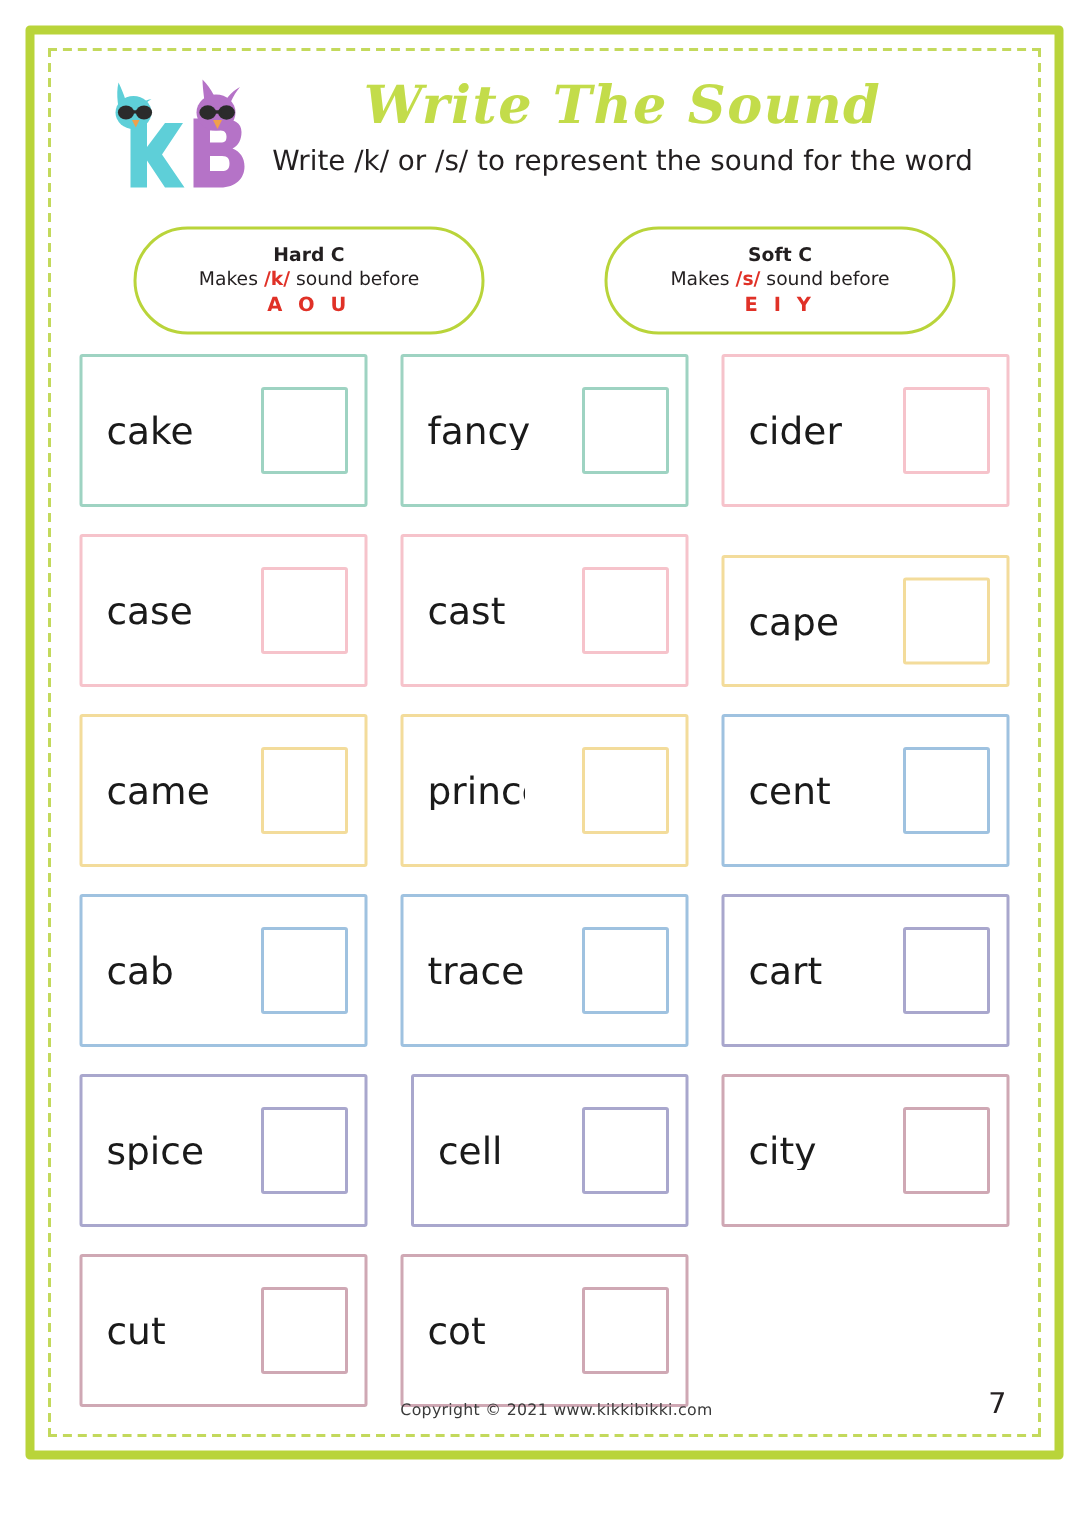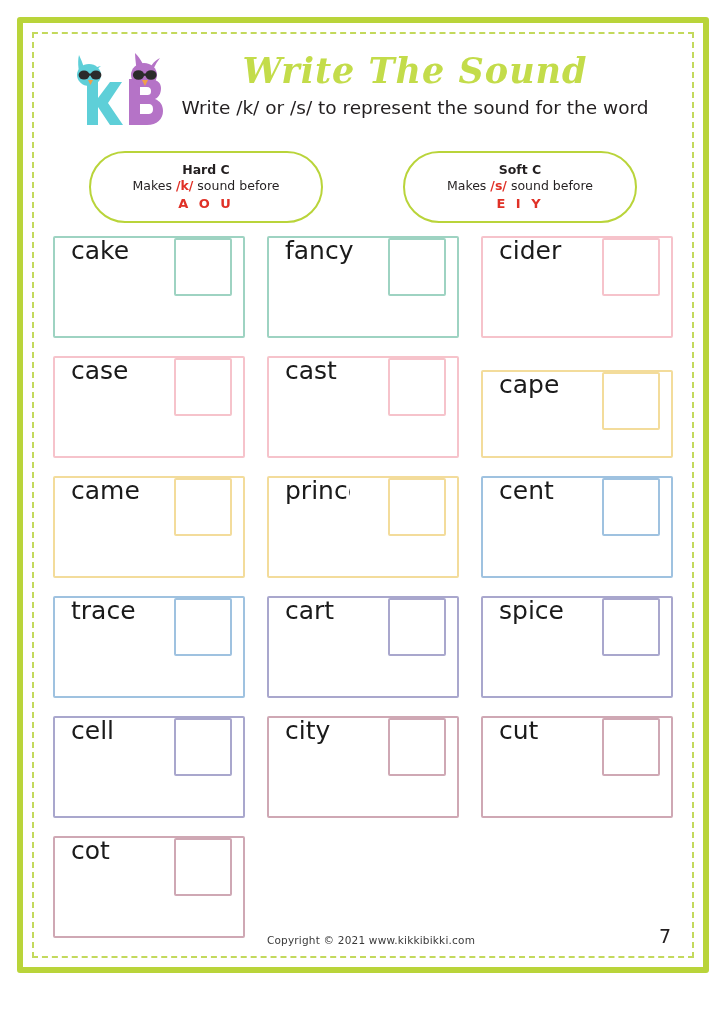--- a/index.html
+++ b/index.html
@@ -137,20 +137,21 @@
     column-gap: 22px;
     row-gap: 18px;
     justify-content: center;
   }
   .word-card {
     box-sizing: border-box;
     border: 2.5px solid #000;
     border-radius: 2px;
     background: #ffffff;
     display: flex;
+    align-items: center;
     padding: 0 11px 0 16px;
     overflow: hidden;
   }
   .word-text {
     flex: 1 1 auto;
     font-family: "DejaVu Sans", "Liberation Sans", sans-serif;
     font-size: 25px;
     color: #1a1a1a;
     line-height: 1;
     white-space: nowrap;
@@ -287,32 +288,36 @@
         </div>
         <div class="word-card" style="border-color: rgb(243, 220, 155); gap: 38px;">
           <div class="word-text">prince</div>
           <div class="answer-box" style="border-color: rgb(243, 220, 155);"></div>
         </div>
         <div class="word-card" style="border-color: rgb(159, 194, 224);">
           <div class="word-text">cent</div>
           <div class="answer-box" style="border-color: rgb(159, 194, 224);"></div>
         </div>
         <div class="word-card" style="border-color: rgb(159, 194, 224);">
+          <div class="word-text">cab</div>
+          <div class="answer-box" style="border-color: rgb(159, 194, 224);"></div>
+        </div>
+        <div class="word-card" style="border-color: rgb(159, 194, 224);">
           <div class="word-text">trace</div>
           <div class="answer-box" style="border-color: rgb(159, 194, 224);"></div>
         </div>
         <div class="word-card" style="border-color: rgb(169, 167, 205);">
           <div class="word-text">cart</div>
           <div class="answer-box" style="border-color: rgb(169, 167, 205);"></div>
         </div>
         <div class="word-card" style="border-color: rgb(169, 167, 205);">
           <div class="word-text">spice</div>
           <div class="answer-box" style="border-color: rgb(169, 167, 205);"></div>
         </div>
-        <div class="word-card" style="border-color: rgb(169, 167, 205);">
+        <div class="word-card" style="border-color: rgb(169, 167, 205); margin-left: 7px;">
           <div class="word-text">cell</div>
           <div class="answer-box" style="border-color: rgb(169, 167, 205);"></div>
         </div>
         <div class="word-card" style="border-color: rgb(207, 168, 180);">
           <div class="word-text">city</div>
           <div class="answer-box" style="border-color: rgb(207, 168, 180);"></div>
         </div>
         <div class="word-card" style="border-color: rgb(207, 168, 180);">
           <div class="word-text">cut</div>
           <div class="answer-box" style="border-color: rgb(207, 168, 180);"></div>

